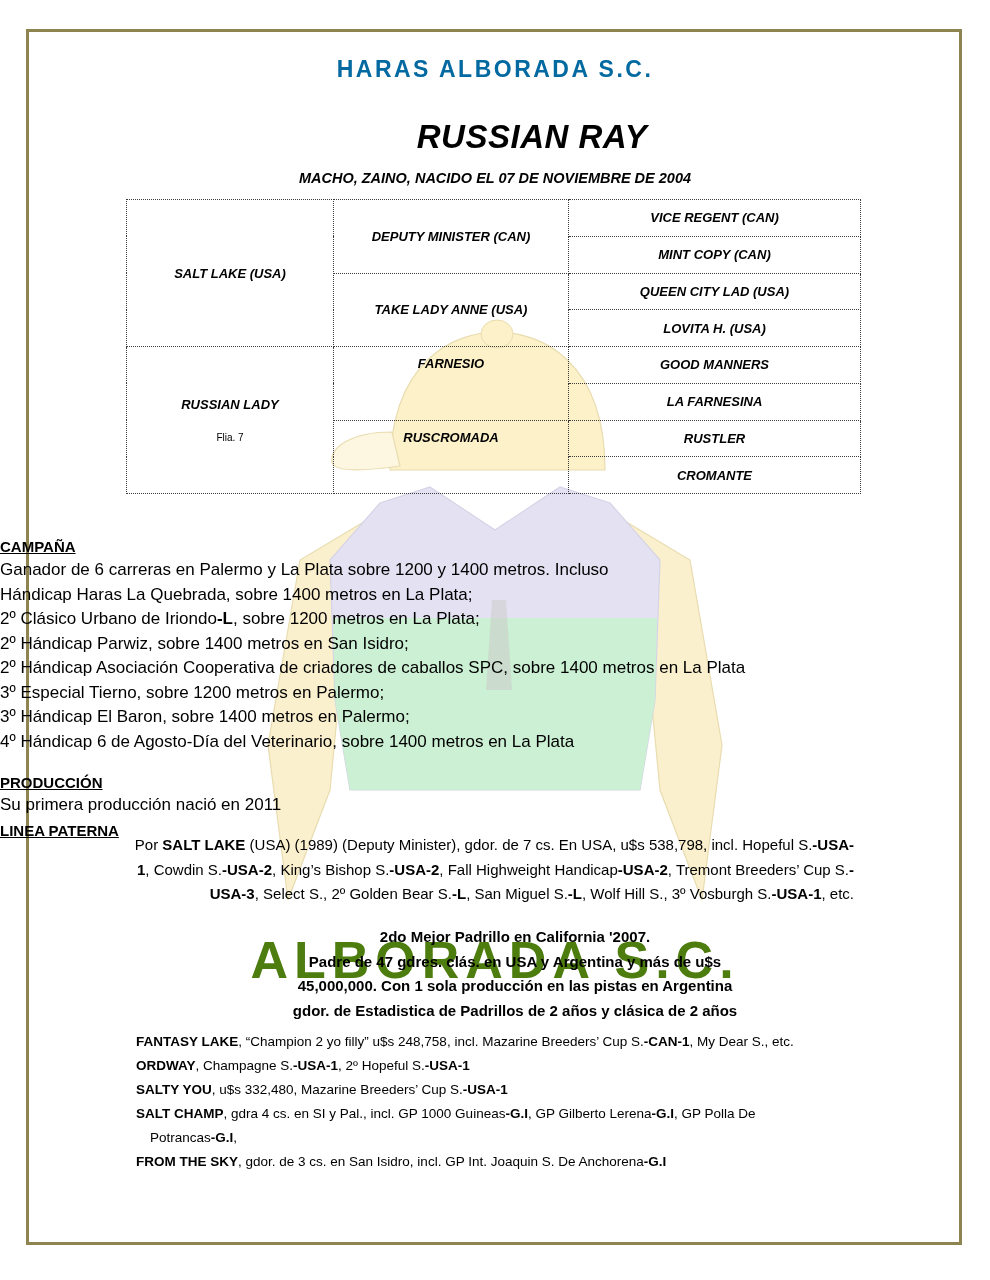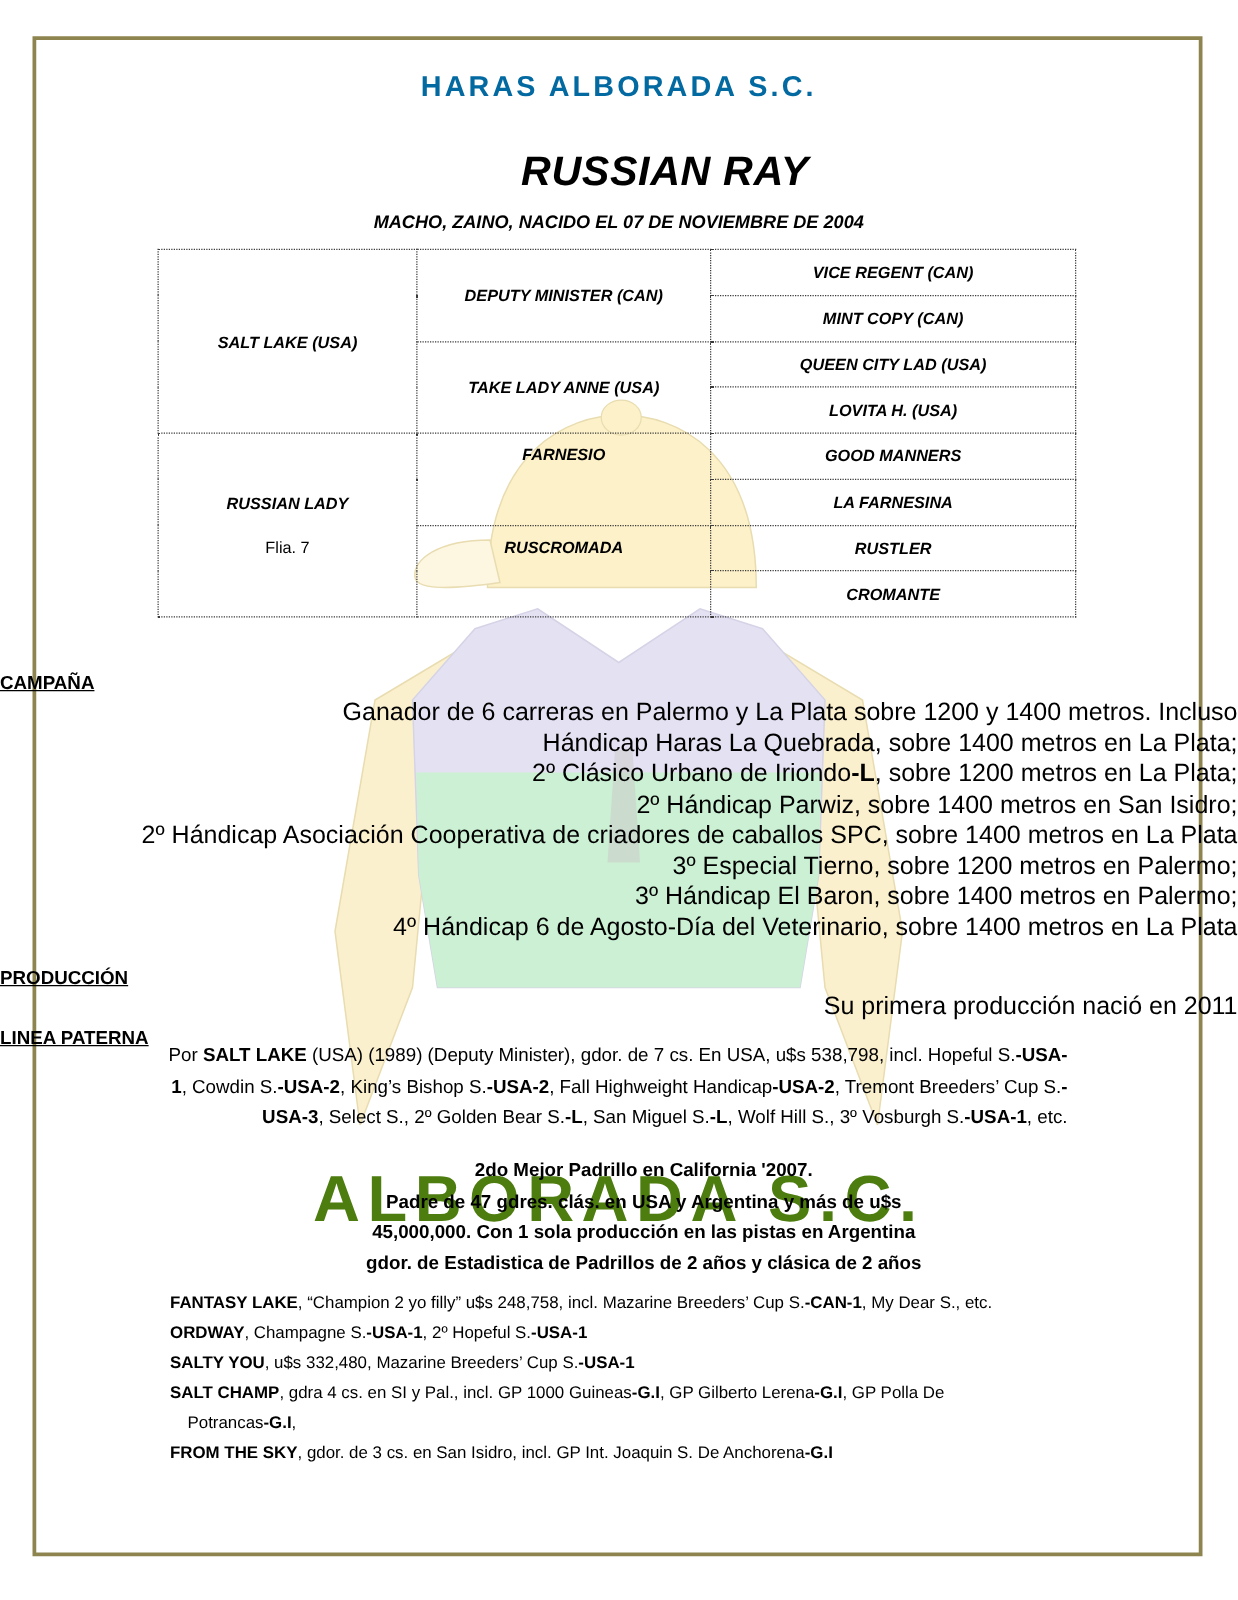--- a/index.html
+++ b/index.html
@@ -118,34 +118,34 @@
   }
   #pedigree td.dam-col { vertical-align: middle; }
   #pedigree td.gp-col  { vertical-align: middle; }
   .col1 { width: 207px; }
   .col2 { width: 235px; }
   .col3 { width: 292px; }
   .flia {
     display: block;
     font-style: normal;
     font-weight: normal;
-    font-size: 13px;
+    font-size: 10px;
     margin-top: 20px;
   }
   .cell-top { vertical-align: top; padding-top: 9px !important; }
   
   .section-title {
     text-align: left;
     font-size: 15px;
     font-weight: bold;
     text-decoration: underline;
   }
   .centered-line {
-    text-align: right;
-    font-size: 20px;
+    text-align: left;
+    font-size: 17px;
     line-height: 24.5px;
     white-space: nowrap;
   }
   #campana-block {
     position: absolute;
     left: 0;
     top: 538px;
     width: 990px;
   }
   #campana-block .section-title { margin-bottom: 3px; }

